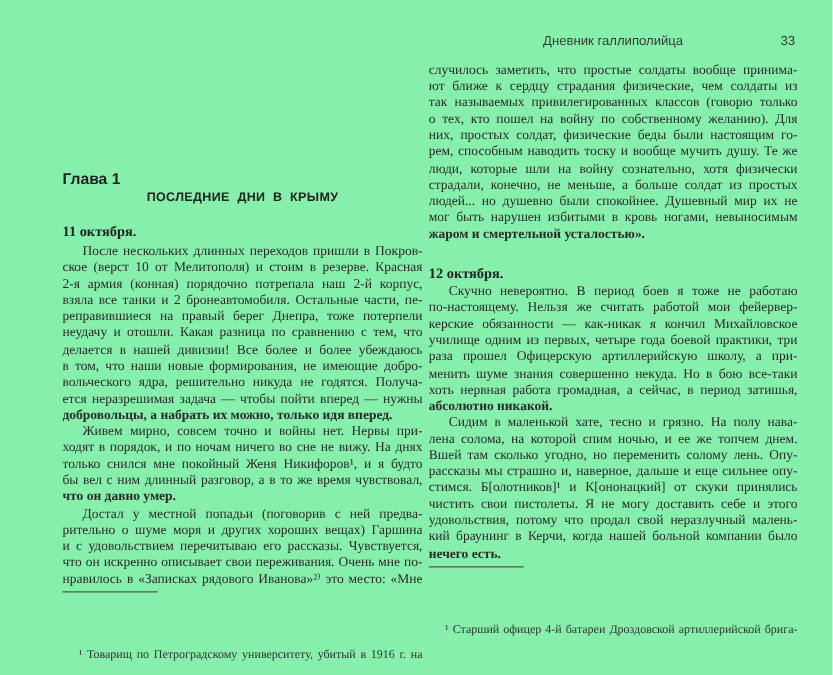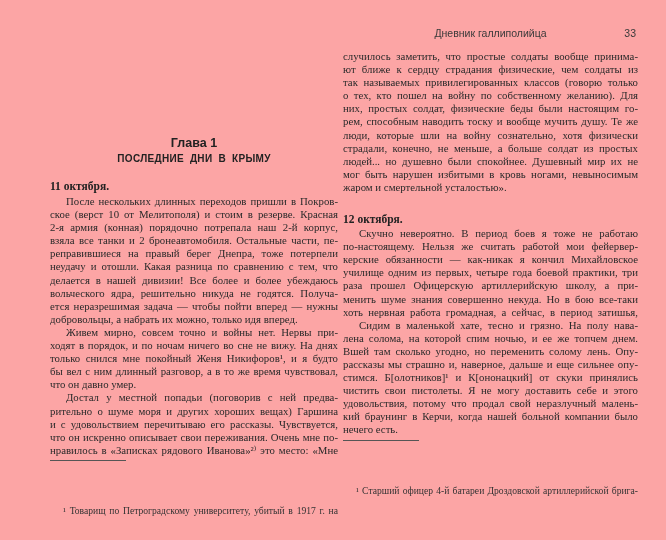--- a/index.html
+++ b/index.html
@@ -1,35 +1,35 @@
 <!DOCTYPE html>
 <html><head>
 <meta charset="utf-8">
 <style>
   html,body{margin:0;padding:0;background:#ffffff;}
-  .sheet{position:relative;width:666px;height:540px;background:#fca5a5;overflow:hidden;
+  .sheet{position:relative;width:666px;height:540px;background:#86efac;overflow:hidden;
          font-family:"Liberation Serif","DejaVu Serif",serif;color:#2a2a2a;}
   .runhead{position:absolute;left:343px;top:27px;width:295px;text-align:center;
            font-family:"Liberation Sans","DejaVu Sans",sans-serif;font-size:10.5px;color:#3a3a3a;}
   .pagenum{position:absolute;right:2px;top:0;font-size:10.5px;color:#3a3a3a;}
   .col{position:absolute;}
   .col-left{left:50px;top:136px;width:288px;}
   .col-right{left:343px;top:50px;width:295px;}
-  .chapter-label{text-align:center;font-family:"Liberation Sans","DejaVu Sans",sans-serif;
+  .chapter-label{text-align:left;font-family:"Liberation Sans","DejaVu Sans",sans-serif;
                  font-weight:bold;font-size:12.5px;line-height:15px;color:#222;}
   .chapter-title{text-align:center;font-family:"Liberation Sans","DejaVu Sans",sans-serif;
                  font-weight:bold;font-size:10px;line-height:16px;letter-spacing:0.3px;
                  word-spacing:3px;margin-bottom:12px;color:#222;}
   .entry-date{font-weight:bold;font-size:11.5px;line-height:14px;margin-bottom:2px;color:#222;}
   .col-right .entry-date{margin-top:18px;margin-bottom:1px;}
   .para{margin:0;}
   .tl{font-size:10.8px;line-height:13.1px;height:13.1px;white-space:nowrap;overflow:hidden;
       text-align:justify;text-align-last:justify;}
   .tl.ind{text-indent:16px;}
-  .tl.last{text-align-last:left;}
+  .tl.last{text-align-last:left;font-weight:bold;}
   .fnrule{width:76px;border:none;border-top:1px solid #555;margin:3px 0 4px 0;}
   .fn .tl{font-size:9.6px;line-height:11.2px;height:11.2px;color:#333;margin-top:44px;}
   .fn .tl.ind{text-indent:13px;}
 </style>
 </head>
 <body>
 
 <div class="sheet">
 
   <div class="runhead">
@@ -43,20 +43,21 @@
     <div class="entry-date">11 октября.</div>
     <div>
         <div class="para">
           <div class="tl ind">После нескольких длинных переходов пришли в Покров-</div>
           <div class="tl">ское (верст 10 от Мелитополя) и стоим в резерве. Красная</div>
           <div class="tl">2-я армия (конная) порядочно потрепала наш 2-й корпус,</div>
           <div class="tl">взяла все танки и 2 бронеавтомобиля. Остальные части, пе-</div>
           <div class="tl">реправившиеся на правый берег Днепра, тоже потерпели</div>
           <div class="tl">неудачу и отошли. Какая разница по сравнению с тем, что</div>
           <div class="tl">делается в нашей дивизии! Все более и более убеждаюсь</div>
+          <div class="tl">в том, что наши новые формирования, не имеющие добро-</div>
           <div class="tl">вольческого ядра, решительно никуда не годятся. Получа-</div>
           <div class="tl">ется неразрешимая задача — чтобы пойти вперед — нужны</div>
           <div class="tl last">добровольцы, а набрать их можно, только идя вперед.</div>
         </div>
         <div class="para">
           <div class="tl ind">Живем мирно, совсем точно и войны нет. Нервы при-</div>
           <div class="tl">ходят в порядок, и по ночам ничего во сне не вижу. На днях</div>
           <div class="tl">только снился мне покойный Женя Никифоров¹, и я будто</div>
           <div class="tl">бы вел с ним длинный разговор, а в то же время чувствовал,</div>
           <div class="tl last">что он давно умер.</div>
@@ -65,21 +66,21 @@
           <div class="tl ind">Достал у местной попадьи (поговорив с ней предва-</div>
           <div class="tl">рительно о шуме моря и других хороших вещах) Гаршина</div>
           <div class="tl">и с удовольствием перечитываю его рассказы. Чувствуется,</div>
           <div class="tl">что он искренно описывает свои переживания. Очень мне по-</div>
           <div class="tl">нравилось в «Записках рядового Иванова»²⁾ это место: «Мне</div>
         </div>
       </div>
     <hr class="fnrule">
     <div class="fn">
         <div class="para">
-          <div class="tl ind">¹ Товарищ по Петроградскому университету, убитый в 1917 г. на</div>
+          <div class="tl ind">¹ Товарищ по Петроградскому университету, убитый в 1916 г. на</div>
           <div class="tl last">Румынском фронте.</div>
         </div>
       </div>
   </div>
 
   <div class="col col-right">
     <div>
         <div class="para">
           <div class="tl">случилось заметить, что простые солдаты вообще принима-</div>
           <div class="tl">ют ближе к сердцу страдания физические, чем солдаты из</div>
@@ -97,20 +98,21 @@
     <div class="entry-date">12 октября.</div>
     <div>
         <div class="para">
           <div class="tl ind">Скучно невероятно. В период боев я тоже не работаю</div>
           <div class="tl">по-настоящему. Нельзя же считать работой мои фейервер-</div>
           <div class="tl">керские обязанности — как-никак я кончил Михайловское</div>
           <div class="tl">училище одним из первых, четыре года боевой практики, три</div>
           <div class="tl">раза прошел Офицерскую артиллерийскую школу, а при-</div>
           <div class="tl">менить шуме знания совершенно некуда. Но в бою все-таки</div>
           <div class="tl">хоть нервная работа громадная, а сейчас, в период затишья,</div>
+          <div class="tl last">абсолютно никакой.</div>
         </div>
         <div class="para">
           <div class="tl ind">Сидим в маленькой хате, тесно и грязно. На полу нава-</div>
           <div class="tl">лена солома, на которой спим ночью, и ее же топчем днем.</div>
           <div class="tl">Вшей там сколько угодно, но переменить солому лень. Опу-</div>
           <div class="tl">рассказы мы страшно и, наверное, дальше и еще сильнее опу-</div>
           <div class="tl">стимся. Б[олотников]¹ и К[ононацкий] от скуки принялись</div>
           <div class="tl">чистить свои пистолеты. Я не могу доставить себе и этого</div>
           <div class="tl">удовольствия, потому что продал свой неразлучный малень-</div>
           <div class="tl">кий браунинг в Керчи, когда нашей больной компании было</div>

